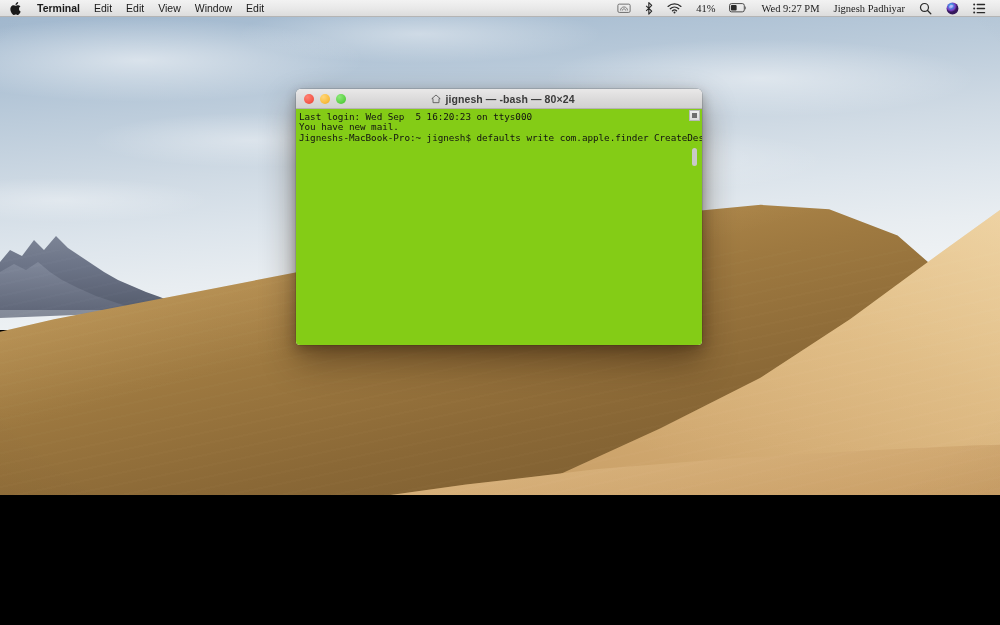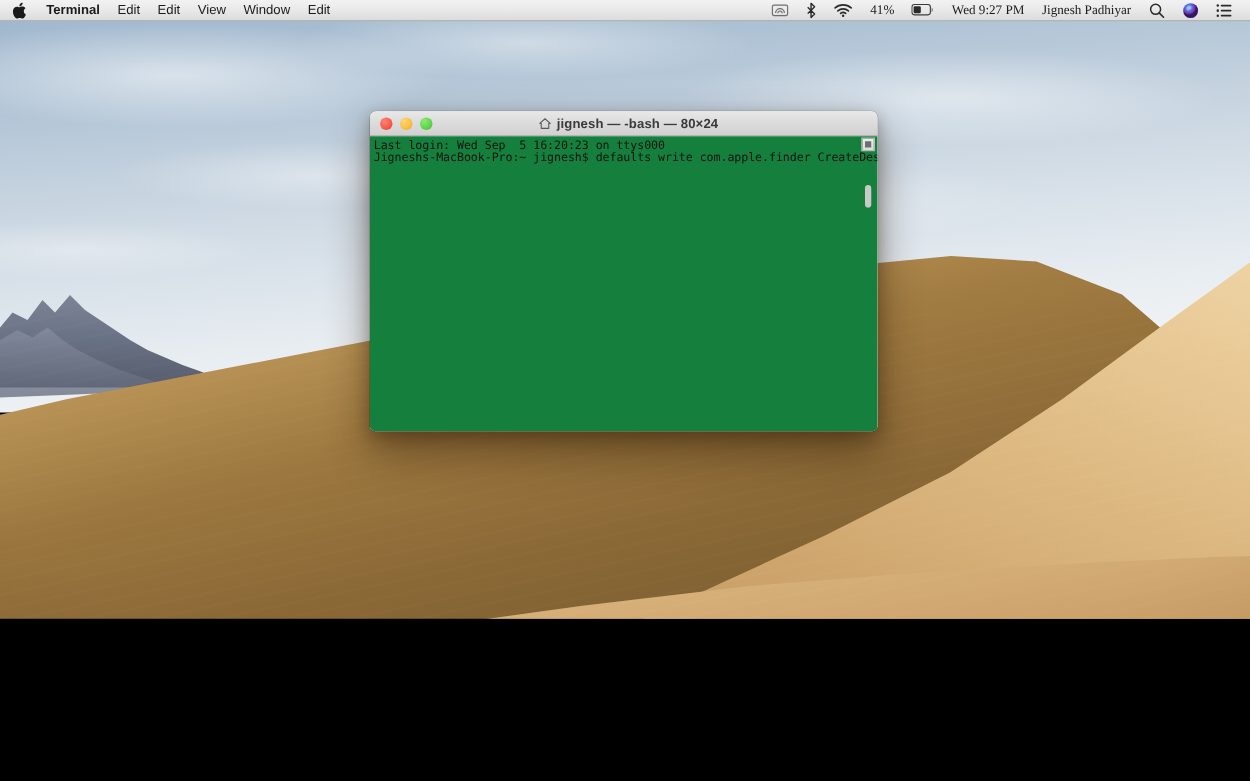--- a/index.html
+++ b/index.html
@@ -113,21 +113,21 @@
   .tl.r { background:radial-gradient(circle at 34% 30%, #ff8274, #f5584a 62%, #df3f33); }
   .tl.y { background:radial-gradient(circle at 34% 30%, #ffd67a, #f9bd3f 62%, #e2a41f); }
   .tl.g { background:radial-gradient(circle at 34% 30%, #8ee87a, #5cd345 62%, #3eb82c); }
   .tl-title {
     position:absolute; left:8px; right:0; text-align:center;
     font-size:10.5px; color:#3a3a3a; font-weight:bold; letter-spacing:.1px;
     display:flex; align-items:center; justify-content:center; gap:4px;
     pointer-events:none;
   }
   #term-body {
-    position:relative; width:100%; height:236px; background:#15803d;
+    position:relative; width:100%; height:236px; background:#84cc16;
     padding:3px 0 0 3px; overflow:hidden;
   }
   #term-text {
     font-family:"DejaVu Sans Mono","Liberation Mono",monospace;
     font-size:9.3px; line-height:10.4px; color:#121212; white-space:pre;
     letter-spacing:-.05px;
   }
   .cursor {
     display:inline-block; width:5px; height:8.5px; background:#7b7b7b;
     vertical-align:-1px;
@@ -390,21 +390,21 @@
       </div>
       <div class="tl-title">
         <svg width="10" height="10" viewBox="0 0 12 12" aria-hidden="true">
           <path d="M6 1.2 L11 5.6 L9.6 5.6 L9.6 10.4 L2.4 10.4 L2.4 5.6 L1 5.6 Z" fill="none" stroke="#5a5a5a" stroke-width="1.05" stroke-linejoin="round"></path>
         </svg>
         <span>jignesh — -bash — 80×24</span>
       </div>
     </div>
 
     <div id="term-body">
-      <div id="term-text"><div>Last login: Wed Sep  5 16:20:23 on ttys000</div><div>Jigneshs-MacBook-Pro:~ jignesh$ defaults write com.apple.finder CreateDesktop -b</div></div>
+      <div id="term-text"><div>Last login: Wed Sep  5 16:20:23 on ttys000</div><div>You have new mail.</div><div>Jigneshs-MacBook-Pro:~ jignesh$ defaults write com.apple.finder CreateDesktop -b</div></div>
       <div id="term-scroll">
         <div class="sb-cap"></div>
         <div class="sb-thumb"></div>
       </div>
     </div>
   </div>
 
   <div id="dock">
 
     <div class="dock-item">

